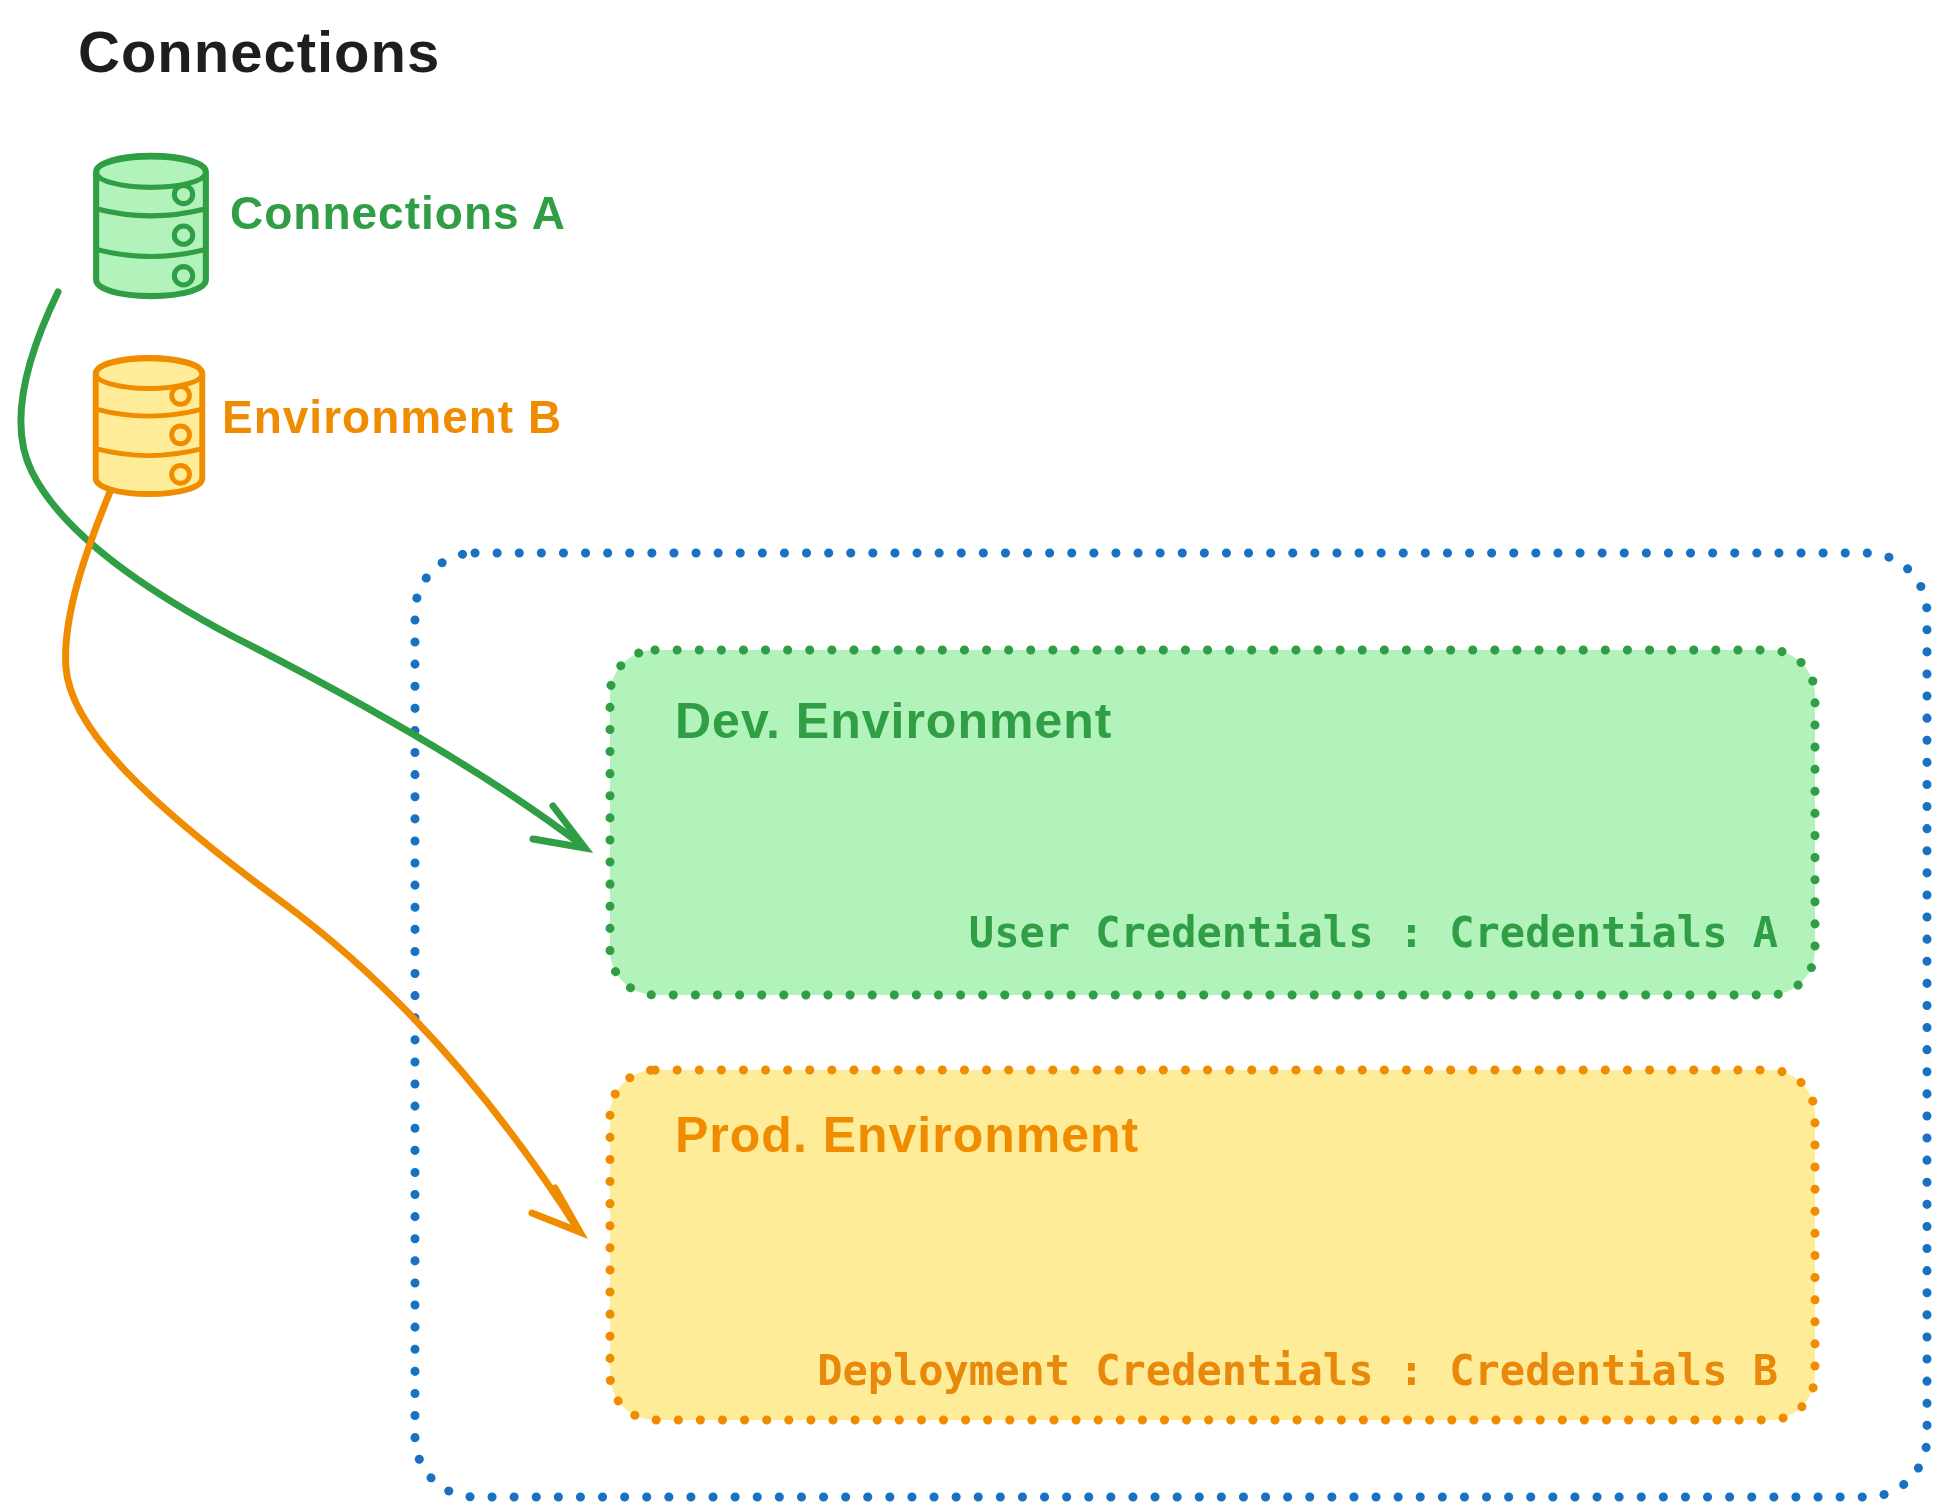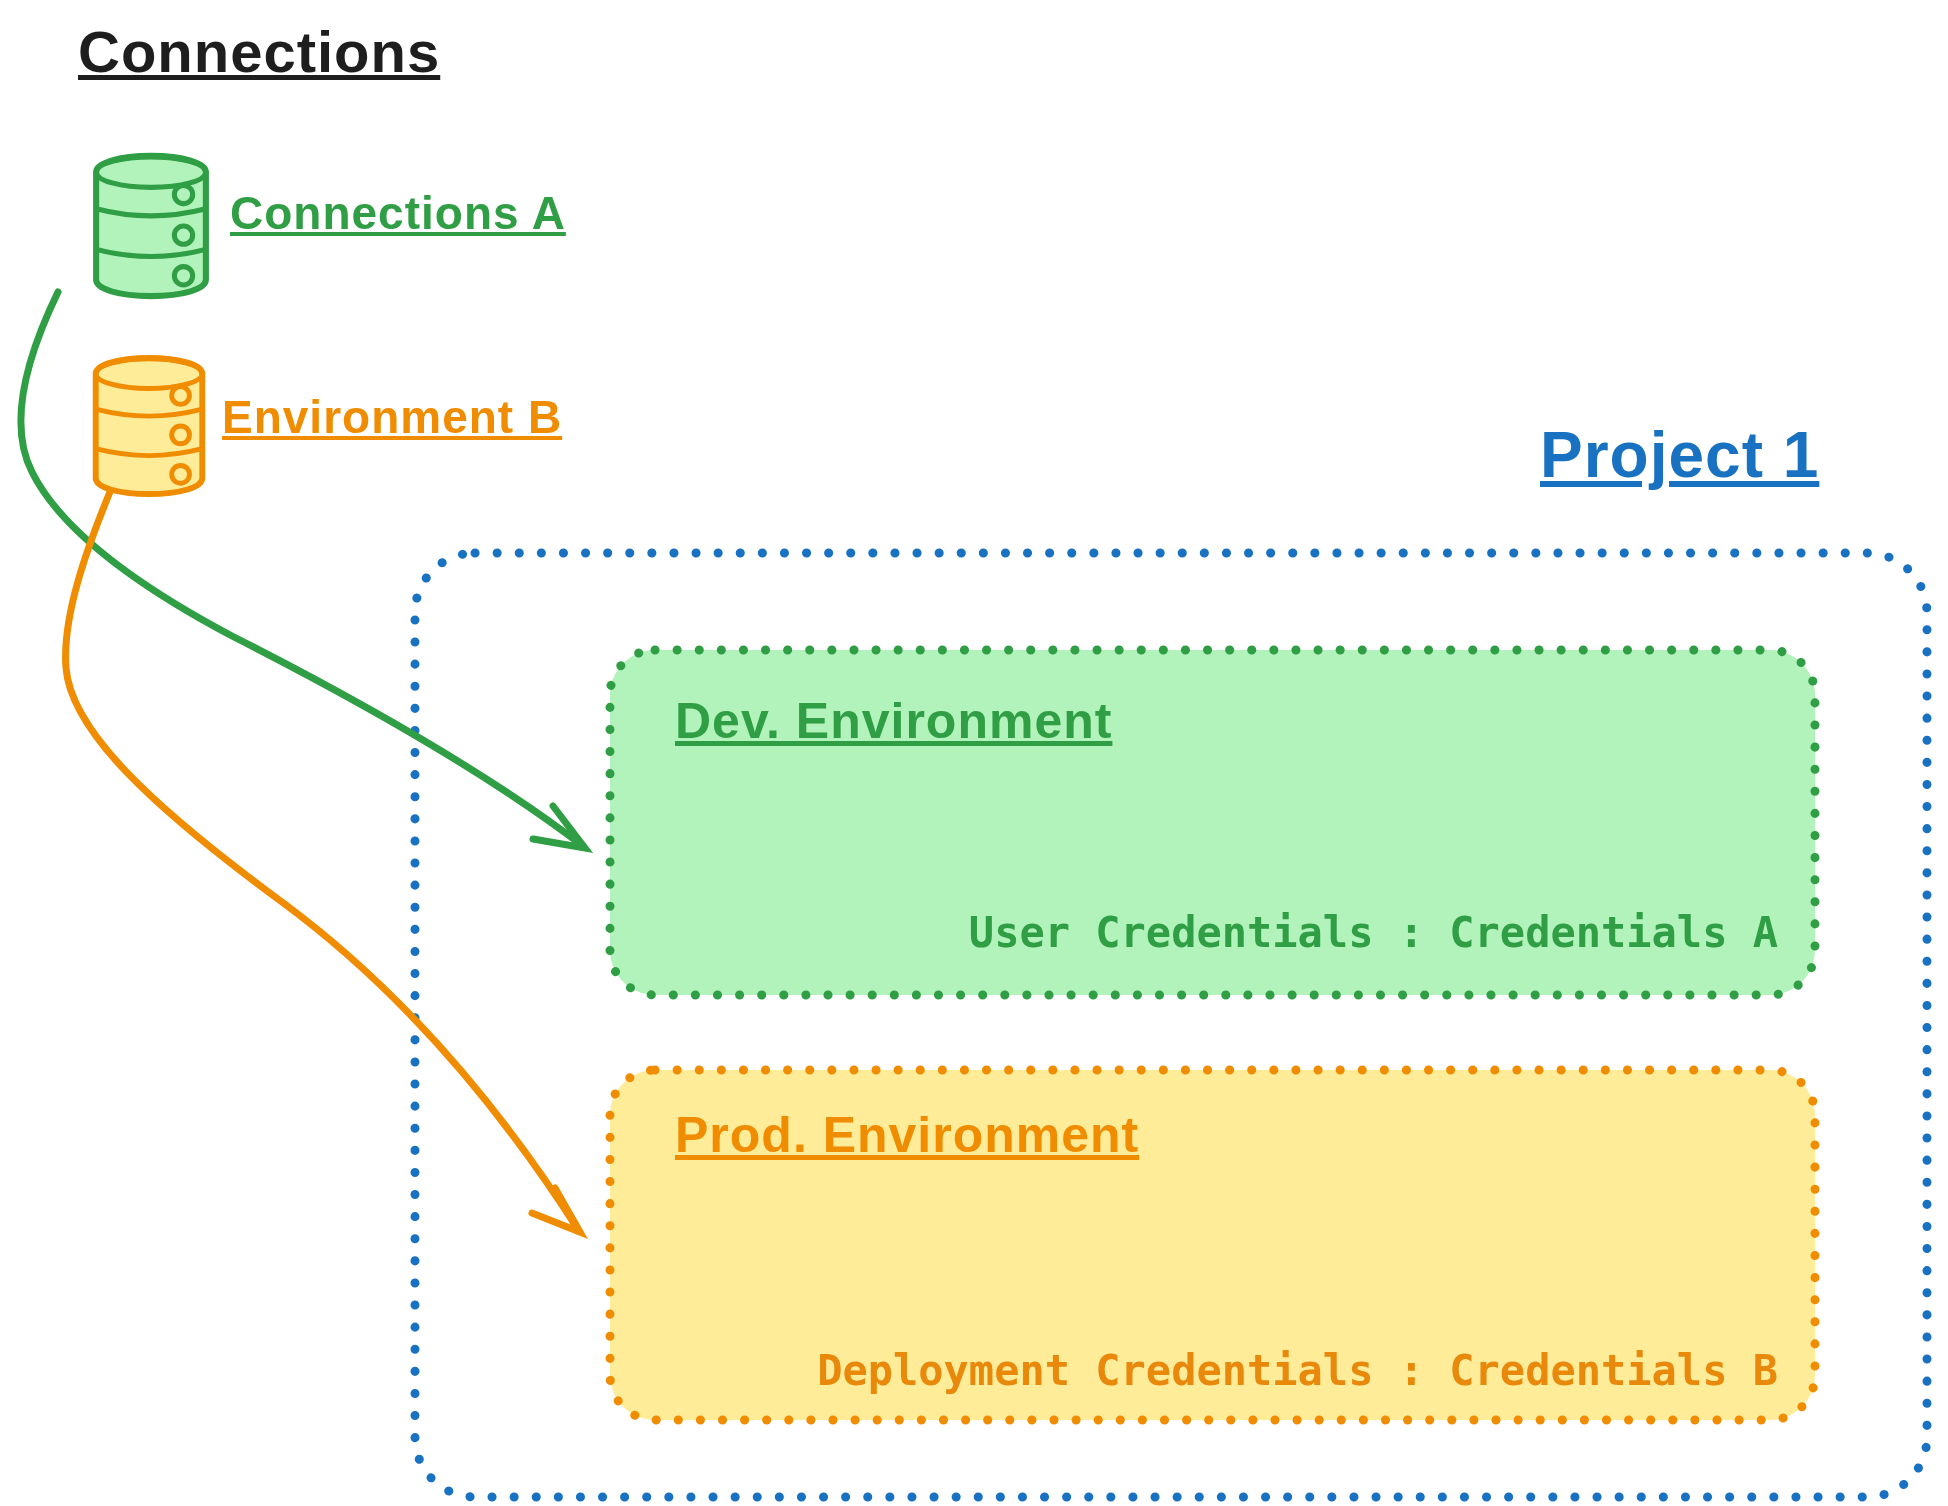--- a/index.html
+++ b/index.html
@@ -4,21 +4,21 @@
 <style>
   html,body{margin:0;padding:0;background:#ffffff;}
   .canvas{
     position:relative;
     width:1948px;height:1506px;
     background:#ffffff;
     font-family:"Liberation Sans", sans-serif;
     overflow:hidden;
   }
   .abs{position:absolute;}
-  .hand{font-weight:bold;letter-spacing:1px;text-decoration:underline;}
+  .hand{font-weight:bold;letter-spacing:1px;}
   .connections-title{left:78px;top:18px;font-size:58px;color:#1e1e1e;}
   .conn-label{font-size:46px;}
   .conn-a-label{left:230px;top:186px;color:#2f9e44;}
   .conn-b-label{left:222px;top:390px;color:#f08c00;}
   .project-title{left:1540px;top:418px;font-size:64px;color:#1971c2;}
   .env-heading{font-size:50px;}
   .dev-heading{left:675px;top:692px;color:#2f9e44;text-align:center;}
   .prod-heading{left:675px;top:1106px;color:#f08c00;}
   .creds{
     font-family:"DejaVu Sans Mono","Liberation Mono",monospace;
@@ -73,21 +73,20 @@
     <path d="M8,22 C8,13 30,6 62,6 C94,6 116,13 116,22 L116,128 C116,137 94,144 62,144 C30,144 8,137 8,128 Z" fill="#ffec99" stroke="#f08c00" stroke-width="6" stroke-linejoin="round"></path>
     <ellipse cx="62" cy="22" rx="54" ry="15" fill="none" stroke="#f08c00" stroke-width="5"></ellipse>
     <path d="M8,58 Q62,72 116,58" fill="none" stroke="#f08c00" stroke-width="5"></path>
     <path d="M8,98 Q62,112 116,98" fill="none" stroke="#f08c00" stroke-width="5"></path>
     <circle cx="94" cy="44" r="9" fill="none" stroke="#f08c00" stroke-width="5"></circle>
     <circle cx="94" cy="84" r="9" fill="none" stroke="#f08c00" stroke-width="5"></circle>
     <circle cx="94" cy="124" r="9" fill="none" stroke="#f08c00" stroke-width="5"></circle>
   </svg>
   <div class="abs hand conn-label conn-b-label">Environment B</div>
 
-  <div class="abs hand project-title">Project 1</div>
 
   <div class="abs hand env-heading dev-heading">Dev. Environment</div>
   <div class="abs creds dev-creds">User Credentials : Credentials A</div>
 
   <div class="abs hand env-heading prod-heading">Prod. Environment</div>
   <div class="abs creds prod-creds">Deployment Credentials : Credentials B</div>
 
 </div>
 
 </body></html>

